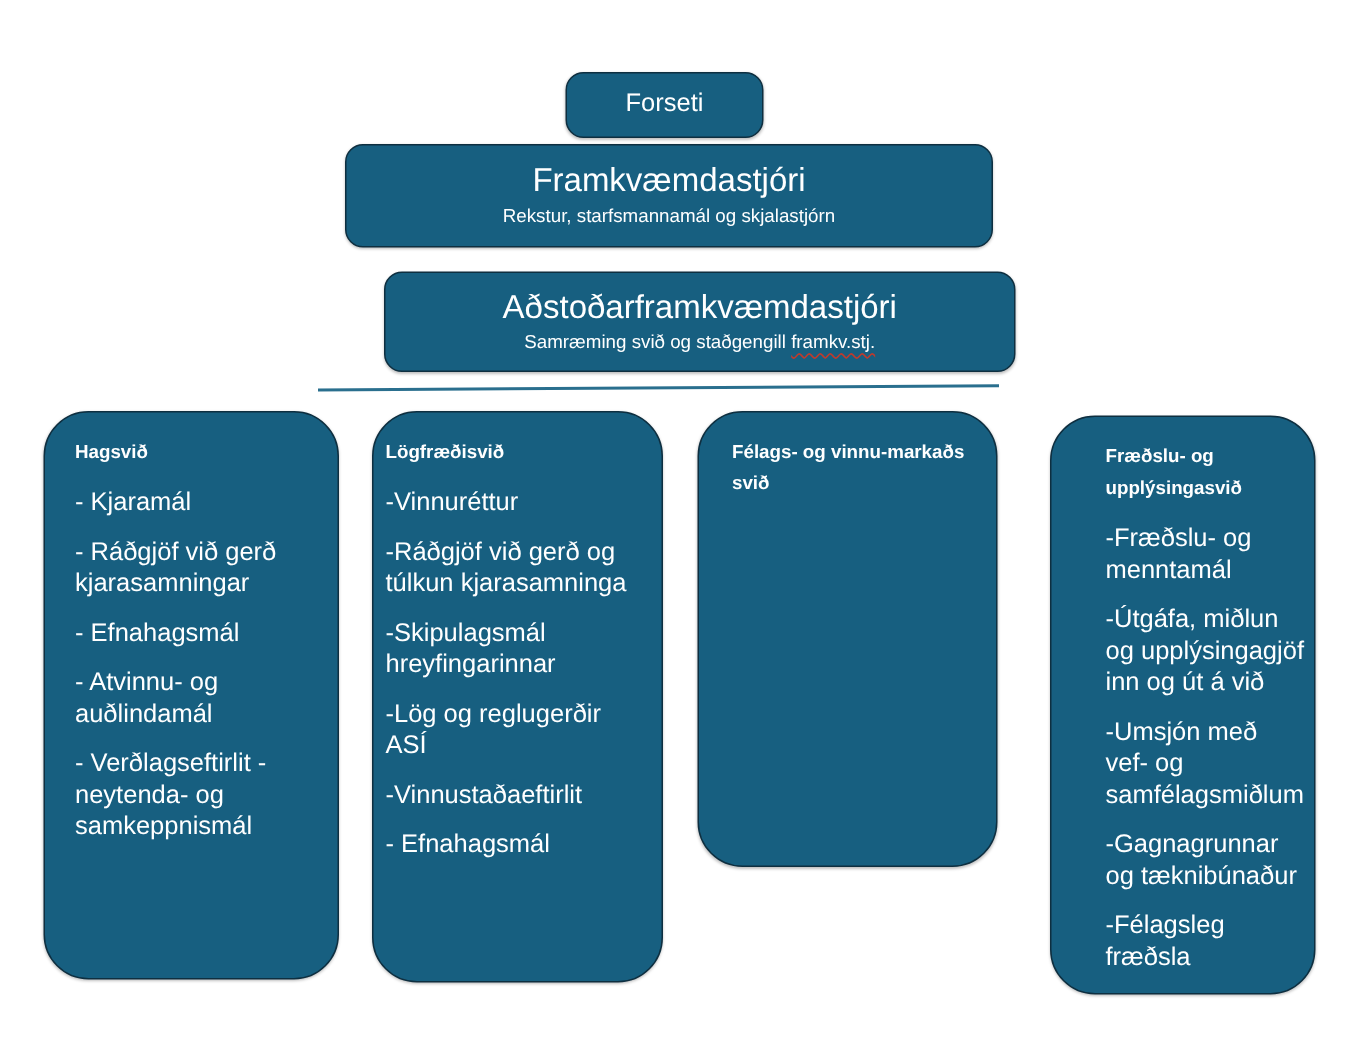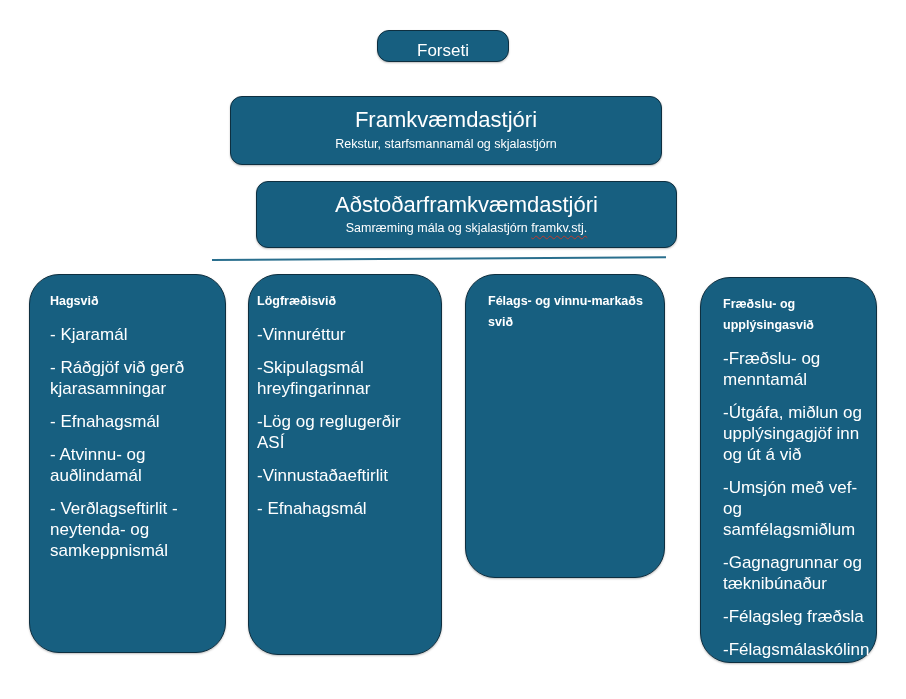--- a/index.html
+++ b/index.html
@@ -9,21 +9,21 @@
     position: absolute;
     background: #175f80;
     border: 1.5px solid #0e2f40;
     box-sizing: border-box;
     color: #ffffff;
     box-shadow: 0 1px 2px rgba(0,0,0,0.25);
   }
   .top-box { border-radius: 12px; text-align: center; }
   .top-box .title { font-size: 22px; display: block; }
   .top-box .sub { font-size: 12.5px; display: block; }
-  #forseti { left: 377px; top: 30px; width: 132px; height: 32px; }
+  #forseti { left: 377px; top: 48px; width: 132px; height: 44px; }
   #forseti .title { line-height: 40px; font-size: 17px; }
   #framkv { left: 230px; top: 96px; width: 432px; height: 69px; }
   #framkv .title { margin-top: 12px; line-height: 22px; }
   #framkv .sub { margin-top: 5px; line-height: 16px; }
   #adstod { left: 256px; top: 181px; width: 421px; height: 67px; }
   #adstod .title { margin-top: 12px; line-height: 22px; }
   #adstod .sub { margin-top: 4px; line-height: 16px; }
 
   #divider {
     position: absolute; left: 212px; top: 259px; width: 454px; height: 2px;
@@ -32,57 +32,58 @@
     transform-origin: left center;
   }
 
   .dept { border-radius: 30px; padding: 16px 12px 0 22px; }
   .dept .dept-title { font-weight: bold; font-size: 12.5px; line-height: 21px; margin-bottom: 12px; }
   .dept ul { list-style: none; margin: 0; padding: 0; }
   .dept li { font-size: 17px; line-height: 21px; margin-bottom: 12px; }
   #dept-0 { left: 29px; top: 274px; width: 197px; height: 379px; padding-left: 20px; }
   #dept-1 { left: 248px; top: 274px; width: 194px; height: 381px; padding-left: 8px; }
   #dept-2 { left: 465px; top: 274px; width: 200px; height: 304px; padding-left: 22px; padding-right: 8px; }
-  #dept-3 { left: 700px; top: 277px; width: 177px; height: 386px; padding-left: 22px; padding-right: 6px; }
+  #dept-3 { left: 700px; top: 277px; width: 177px; height: 386px; padding-left: 36px; padding-right: 6px; }
   .sp { text-decoration: underline wavy #c0392b; text-decoration-thickness: 1px; text-underline-offset: 3px; }
 </style>
 </head>
 <body>
 
 <div id="forseti" class="box top-box">
   <span class="title">Forseti</span>
 </div>
 
 <div id="framkv" class="box top-box">
   <span class="title">Framkvæmdastjóri</span>
   <span class="sub">Rekstur, starfsmannamál og skjalastjórn</span>
 </div>
 
 <div id="adstod" class="box top-box">
   <span class="title">Aðstoðarframkvæmdastjóri</span>
-  <span class="sub"><span>Samræming mála og skjalastjórn </span><span class="sp">framkv.stj.</span></span>
+  <span class="sub"><span>Samræming svið og staðgengill </span><span class="sp">framkv.stj.</span></span>
 </div>
 
 <div id="divider"></div>
 
 <div id="dept-0" class="box dept">
   <div class="dept-title">Hagsvið</div>
   <ul>
     <li>- Kjaramál</li>
     <li>- Ráðgjöf við gerð kjarasamningar</li>
     <li>- Efnahagsmál</li>
     <li>- Atvinnu- og auðlindamál</li>
     <li>- Verðlagseftirlit - neytenda- og samkeppnismál</li>
   </ul>
 </div>
 
 <div id="dept-1" class="box dept">
   <div class="dept-title">Lögfræðisvið</div>
   <ul>
     <li>-Vinnuréttur</li>
+    <li>-Ráðgjöf við  gerð og túlkun kjarasamninga</li>
     <li>-Skipulagsmál hreyfingarinnar</li>
     <li>-Lög og reglugerðir ASÍ</li>
     <li>-Vinnustaðaeftirlit</li>
     <li>- Efnahagsmál</li>
   </ul>
 </div>
 
 <div id="dept-2" class="box dept">
   <div class="dept-title">Félags- og vinnu-markaðs svið</div>
 </div>

